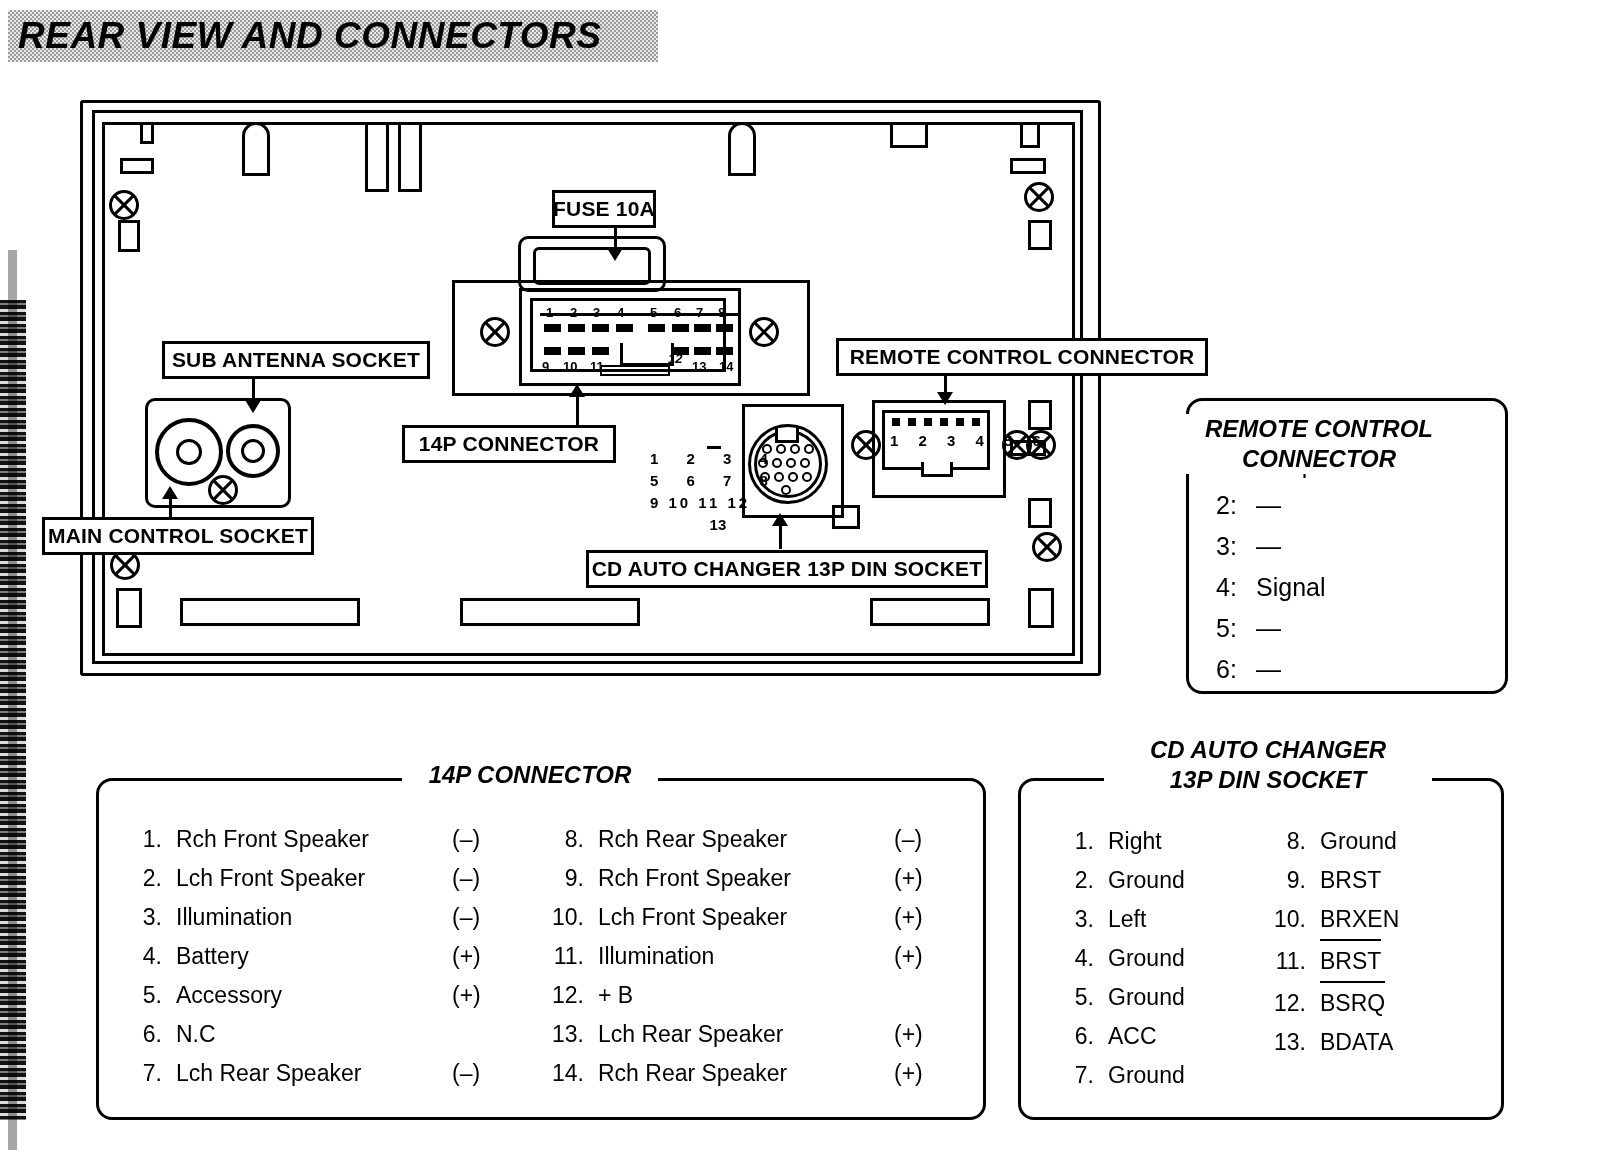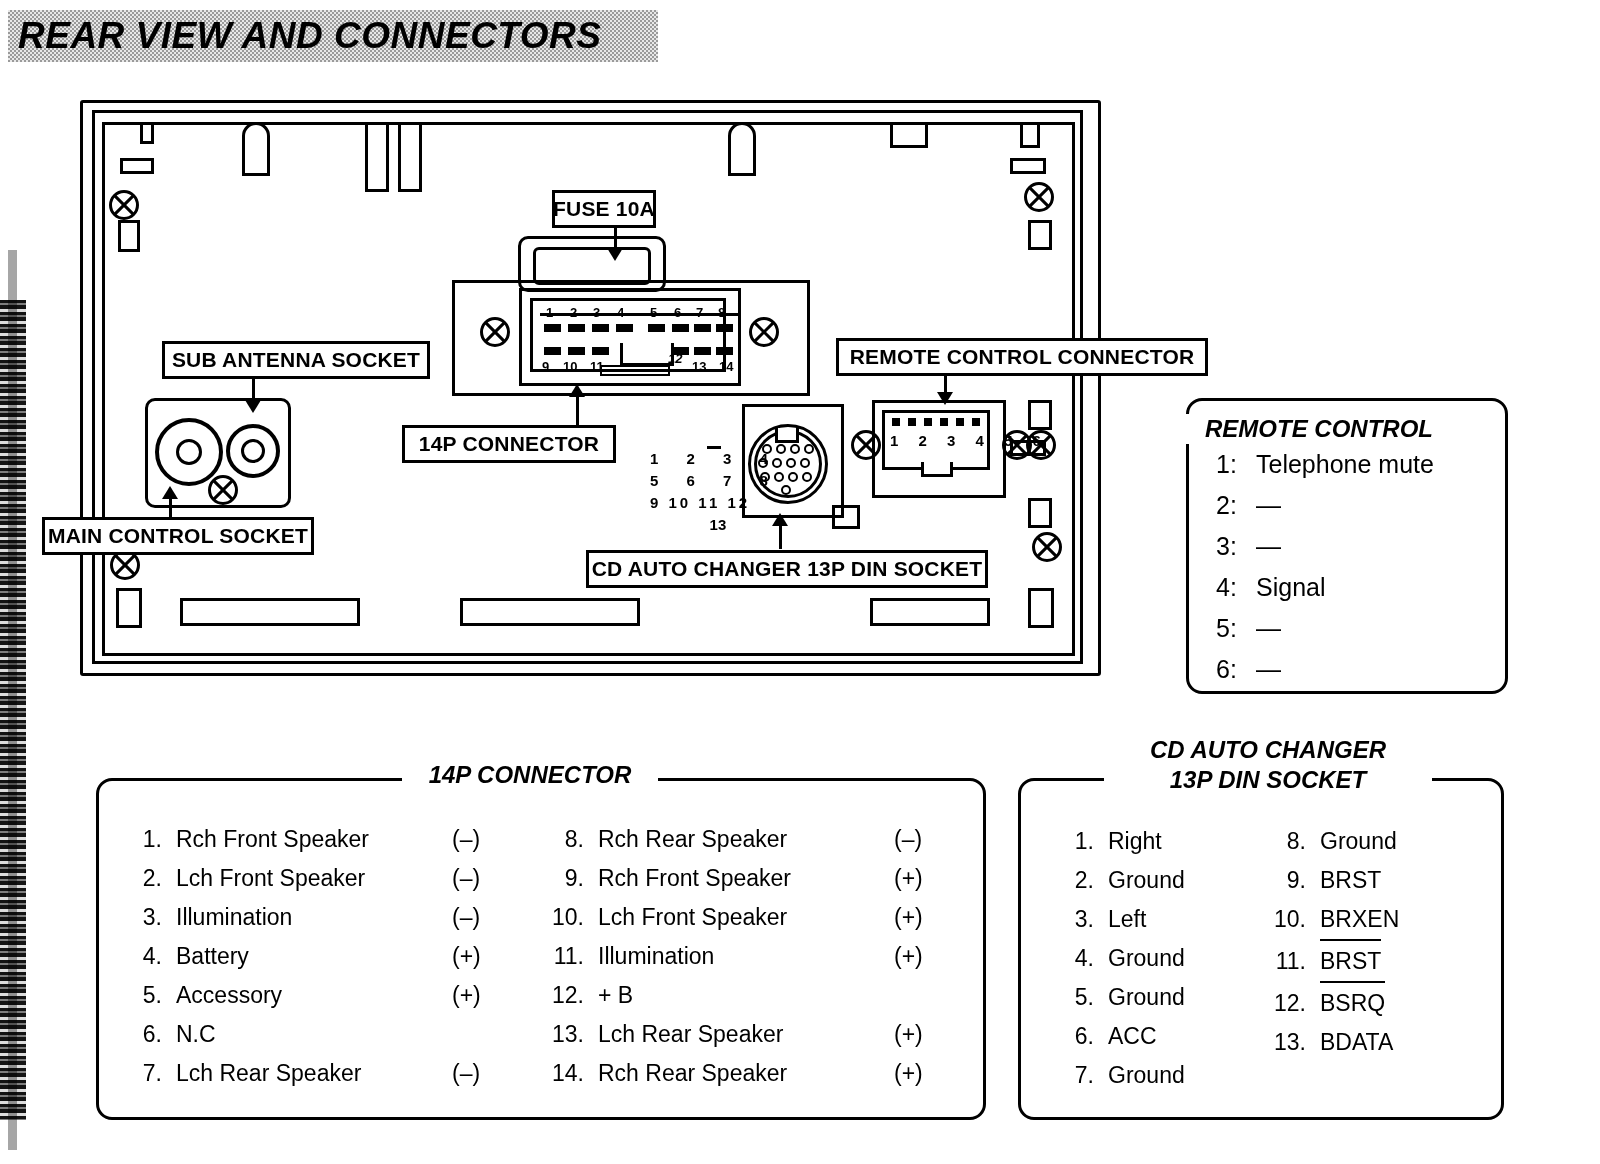--- a/index.html
+++ b/index.html
@@ -301,20 +301,21 @@
 
 <div class="callout" style="left:586px;top:550px;width:402px;height:38px;">
     <span>CD AUTO CHANGER 13P DIN SOCKET</span>
   </div>
 <div class="leader" style="left:779px;top:525px;width:3px;height:24px;"></div>
 <div class="arrow-up" style="left:772px;top:513px;"></div>
 
 <div class="panel" style="left:1186px;top:398px;width:316px;height:290px;"></div>
 <div class="panel-title" style="left:1174px;top:372px;width:270px;margin-top:42px;">
   <div>REMOTE CONTROL</div>
+  <div>CONNECTOR</div>
 </div>
 <div class="abs" id="rc-rows" style="left:1216px;top:444px;width:280px;">
     <div class="rcrow">
       <div class="rcnum">1:</div>
       <div class="rcval">Telephone mute</div>
     </div>
     <div class="rcrow">
       <div class="rcnum">2:</div>
       <div class="rcval">—</div>
     </div>

